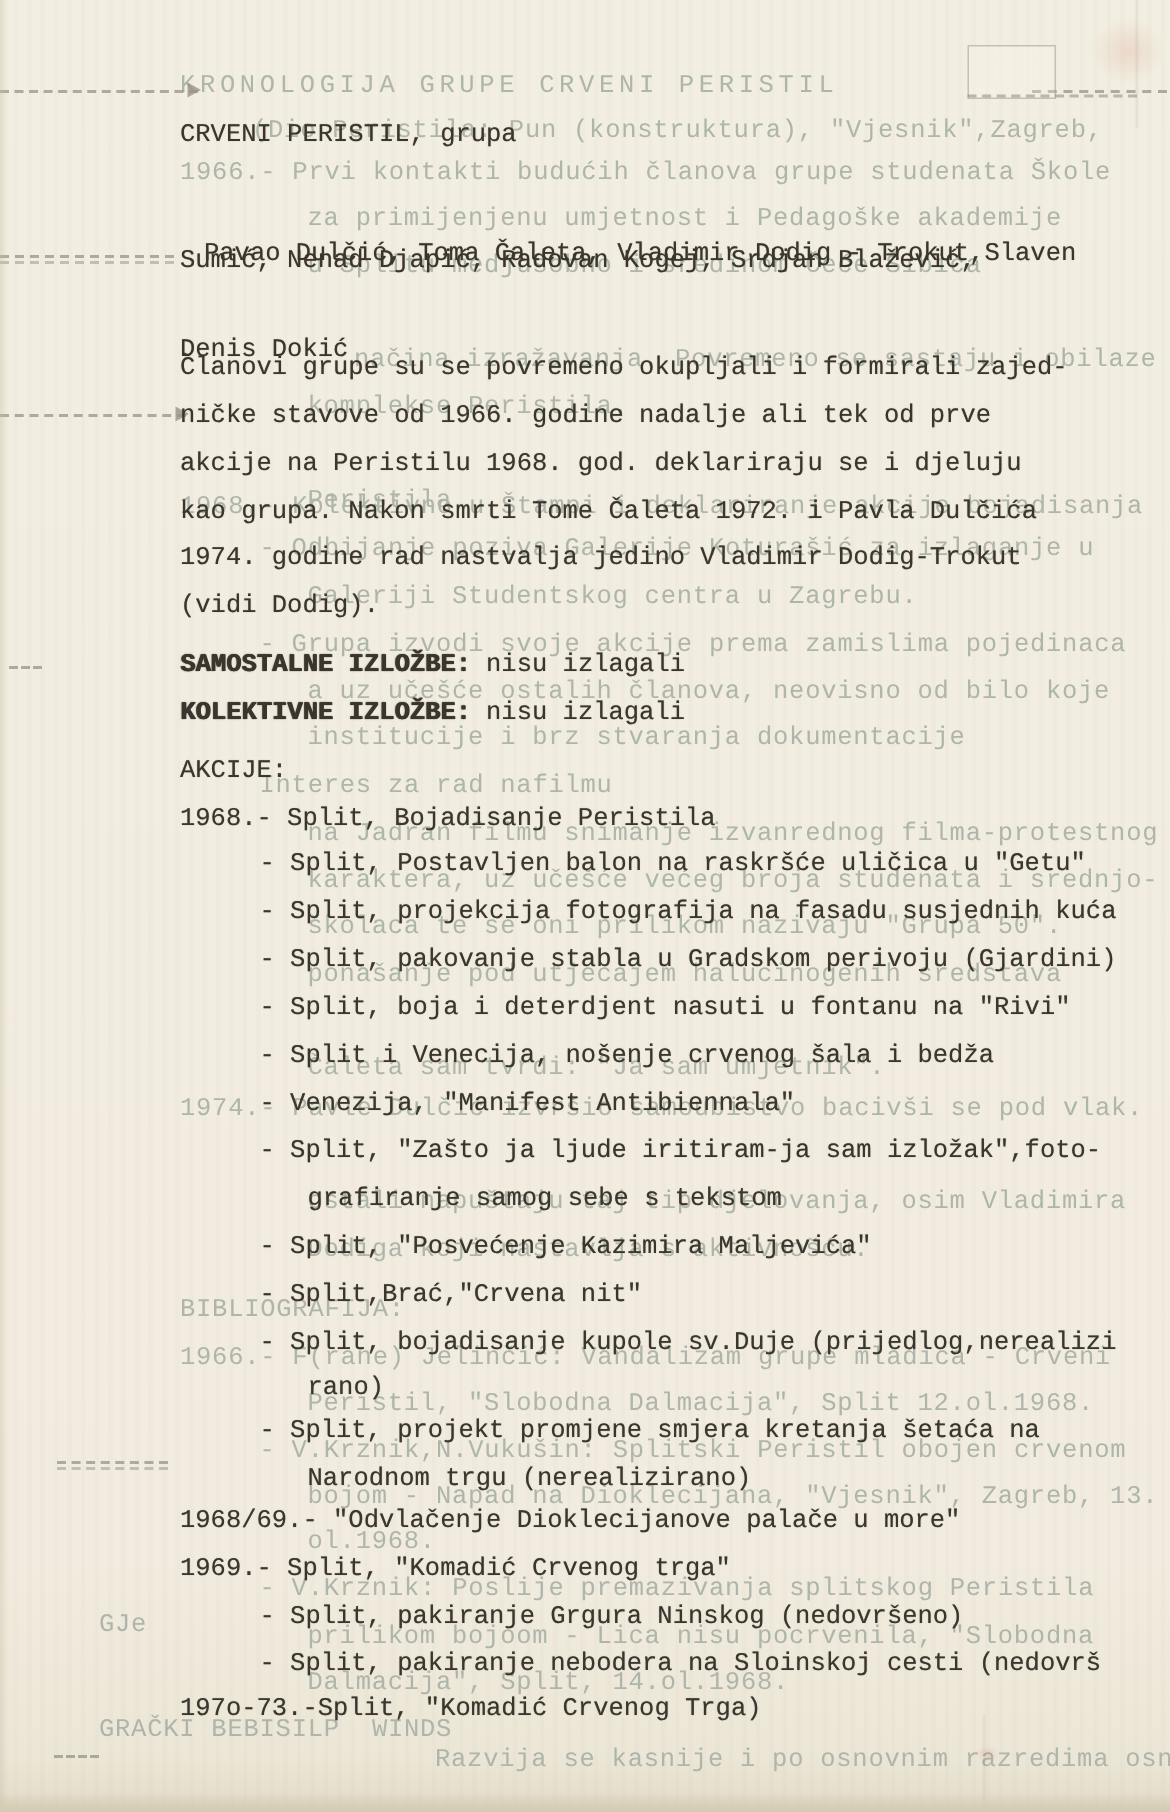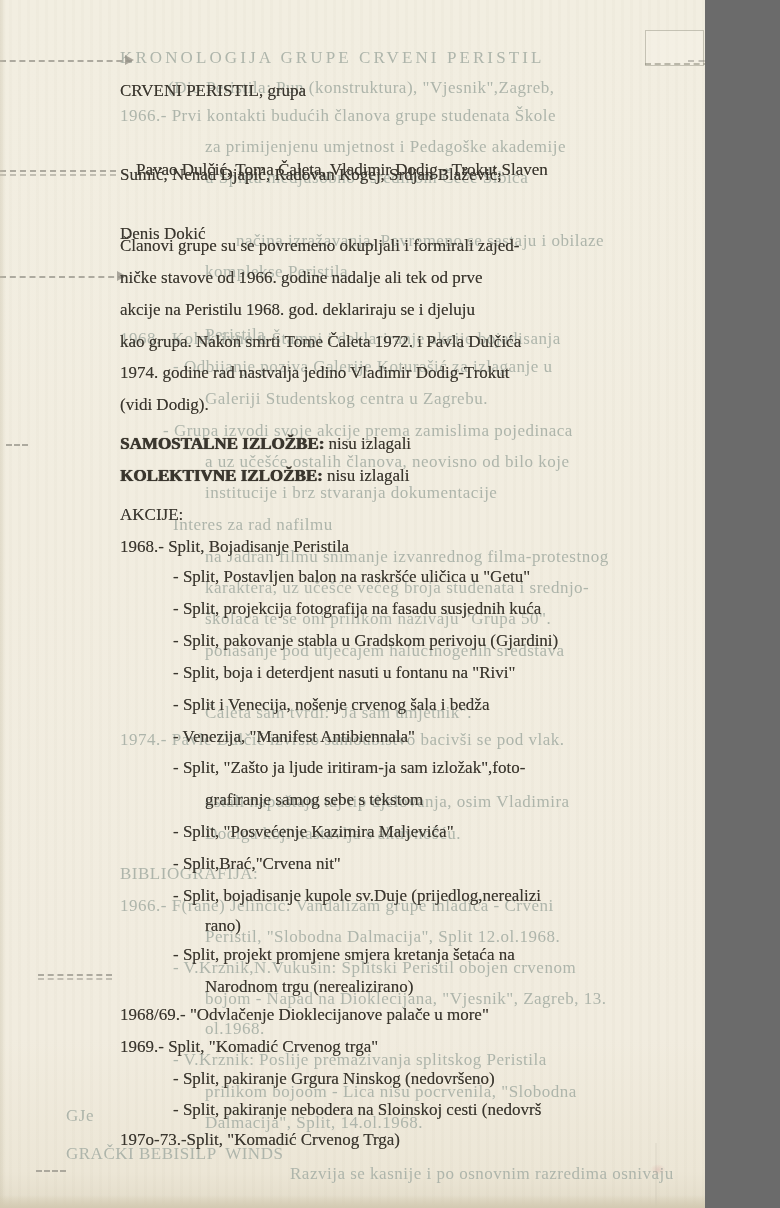--- a/index.html
+++ b/index.html
@@ -1,22 +1,22 @@
 <!DOCTYPE html>
 <html><head>
 <meta charset="utf-8">
 <title>Scanned typewritten chronology page</title>
 <style>
   html,body{margin:0;padding:0;background:#6b6b6b;}
   .page{
-    position:relative;width:705px;height:1208px;overflow:hidden;
+    position:relative;width:780px;height:1208px;overflow:hidden;
     background:
       repeating-linear-gradient(90deg, rgba(120,110,80,0.022) 0 3px, rgba(255,255,255,0) 3px 9px),
       linear-gradient(180deg,#f2eee1 0%,#f1ecdf 86%,#ece6d6 97%,#e2dbc8 100%);
-    font-family:Liberation Serif, serif;
+    font-family:Liberation Mono, monospace;
   }
   .layer{position:absolute;inset:0;}
   
   .gline{
     position:absolute;white-space:pre;font-size:17px;line-height:20px;height:20px;
     color:#aeb5ab;letter-spacing:0.5px;
     filter:blur(0.3px);
   }
   .gline.wide{letter-spacing:3.1px;}
   
@@ -53,40 +53,40 @@
       <div class="gline" style="left: 168px; top: 78px;">(Dio Peristila: Pun (konstruktura), "Vjesnik",Zagreb,</div>
       <div class="gline" style="left: 120px; top: 106px;">1966.- Prvi kontakti budućih članova grupe studenata Škole</div>
       <div class="gline" style="left: 205px; top: 137px;">za primijenjenu umjetnost i Pedagoške akademije</div>
       <div class="gline" style="left: 205px; top: 168px;">u Splitu medjusobno i sredinom Čeće Šibića</div>
       <div class="gline" style="left: 205px; top: 231px; margin-left: 31px;">načina izražavanja. Povremeno se sastaju i obilaze</div>
       <div class="gline" style="left: 205px; top: 262px;">komplekse Peristila.</div>
       <div class="gline" style="left: 120px; top: 293px; margin-top: 36px;">1968.- Kolektivno u Štampi i deklariranje akcije bojadisanja</div>
       <div class="gline" style="left: 205px; top: 325px;">Peristila</div>
       <div class="gline" style="left: 173px; top: 357px;">- Odbijanje poziva Galerije Koturašić za izlaganje u</div>
       <div class="gline" style="left: 205px; top: 389px;">Galeriji Studentskog centra u Zagrebu.</div>
-      <div class="gline" style="left: 163px; top: 421px;">- Grupa izvodi svoje akcije prema zamislima pojedinaca</div>
+      <div class="gline" style="left: 173px; top: 421px;">- Grupa izvodi svoje akcije prema zamislima pojedinaca</div>
       <div class="gline" style="left: 205px; top: 452px;">a uz učešće ostalih članova, neovisno od bilo koje</div>
       <div class="gline" style="left: 205px; top: 483px;">institucije i brz stvaranja dokumentacije</div>
       <div class="gline" style="left: 173px; top: 515px;">Interes za rad nafilmu</div>
       <div class="gline" style="left: 205px; top: 547px;">na Jadran filmu snimanje izvanrednog filma-protestnog</div>
       <div class="gline" style="left: 205px; top: 578px;">karaktera, uz učešće većeg broja studenata i srednjo-</div>
       <div class="gline" style="left: 205px; top: 609px;">školaca te se oni prilikom nazivaju "Grupa 50".</div>
       <div class="gline" style="left: 205px; top: 641px;">ponašanje pod utjecajem halucinogenih sredstava</div>
       <div class="gline" style="left: 205px; top: 703px;">Čaleta sam tvrdi: "Ja sam umjetnik".</div>
       <div class="gline" style="left: 120px; top: 730px;">1974.- Pavle Dulčić izvršio samoubistvo bacivši se pod vlak.</div>
       <div class="gline" style="left: 205px; top: 792px;">ostali napuštaju taj tip djelovanja, osim Vladimira</div>
       <div class="gline" style="left: 205px; top: 824px;">Dodiga koji nastavlja s aktivnošću.</div>
       <div class="gline" style="left: 120px; top: 864px;">BIBLIOGRAFIJA:</div>
       <div class="gline" style="left: 120px; top: 896px;">1966.- F(rane) Jelinčić: Vandalizam grupe mladića - Crveni</div>
       <div class="gline" style="left: 205px; top: 927px;">Peristil, "Slobodna Dalmacija", Split 12.ol.1968.</div>
       <div class="gline" style="left: 173px; top: 958px;">- V.Krznik,N.Vukušin: Splitski Peristil obojen crvenom</div>
       <div class="gline" style="left: 205px; top: 989px;">bojom - Napad na Dioklecijana, "Vjesnik", Zagreb, 13.</div>
       <div class="gline" style="left: 205px; top: 1019px;">ol.1968.</div>
       <div class="gline" style="left: 173px; top: 1050px;">- V.Krznik: Poslije premazivanja splitskog Peristila</div>
-      <div class="gline" style="left: 66px; top: 1074px; margin-top: 32px;">GJe</div>
+      <div class="gline" style="left: 66px; top: 1074px;">GJe</div>
       <div class="gline" style="left: 205px; top: 1082px;">prilikom bojoom - Lica nisu pocrvenila, "Slobodna</div>
       <div class="gline" style="left: 205px; top: 1113px;">Dalmacija", Split, 14.ol.1968.</div>
       <div class="gline" style="left: 66px; top: 1144px;">GRAČKI BEBISILP  WINDS</div>
       <div class="gline" style="left: 290px; top: 1164px;">Razvija se kasnije i po osnovnim razredima osnivaju</div>
     </div>
 
   <div class="layer" id="marks-layer">
       <div class="mark" style="left: 0px; top: 60px; width: 132px;">
         <div class="line"></div>
         <span class="head"></span>

